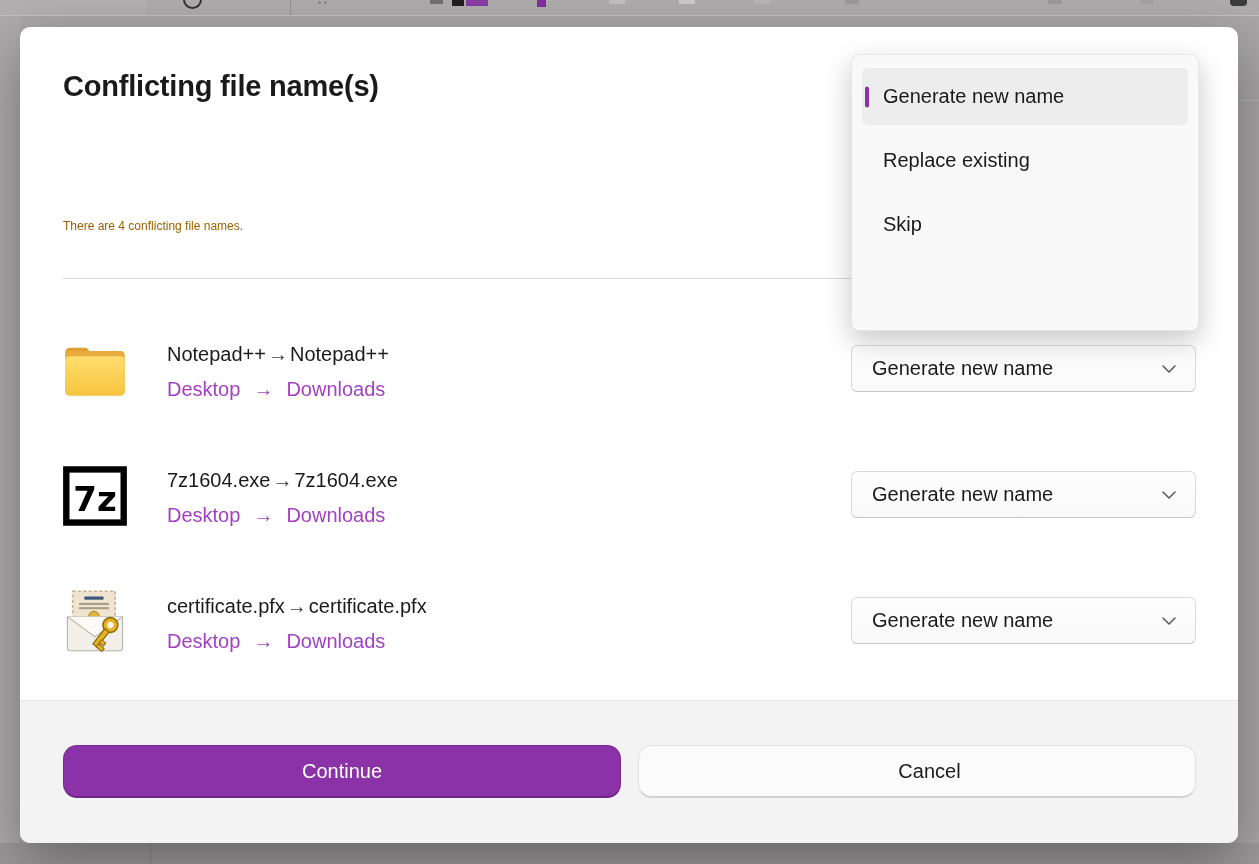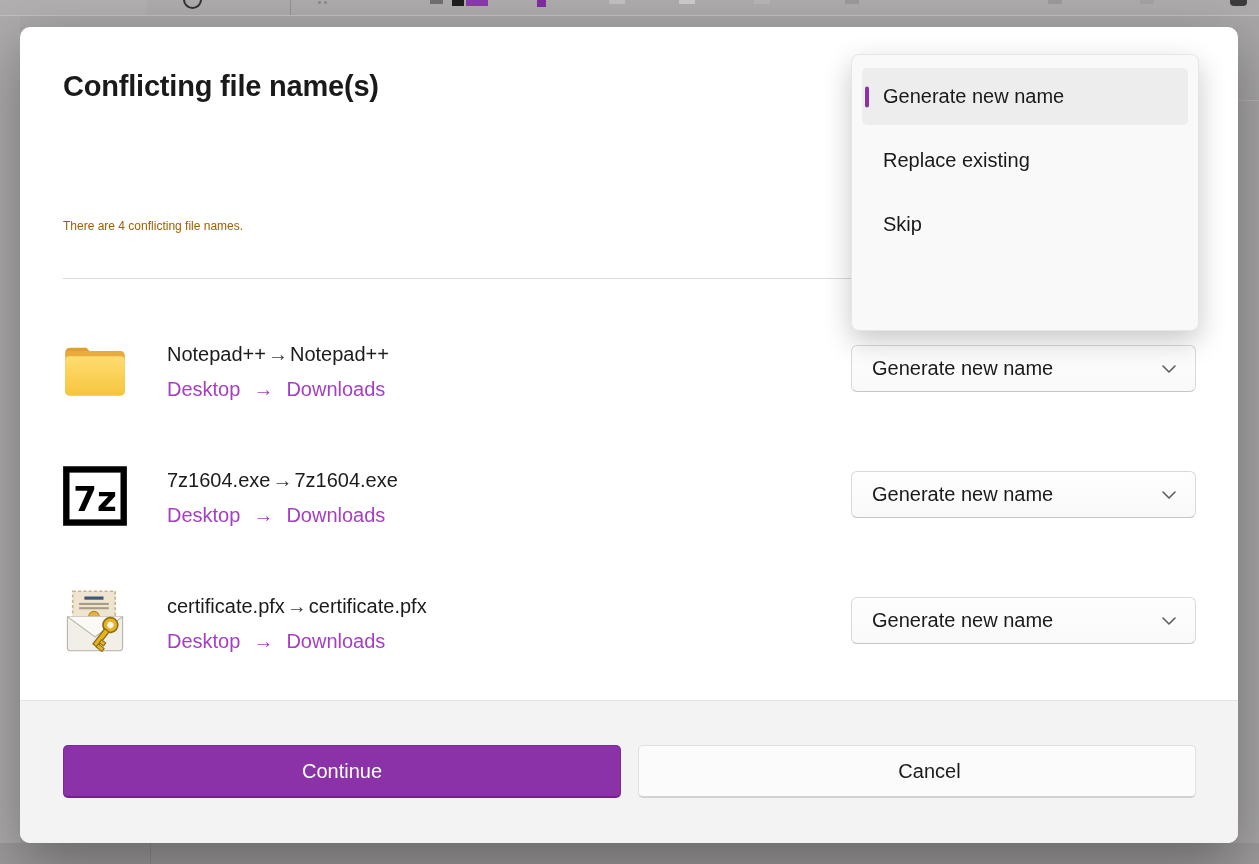--- a/index.html
+++ b/index.html
@@ -66,21 +66,21 @@
   .combo-label{font-size:20px;color:#1b1b1b;}
   .combo-chevron{width:16px;height:10px;flex:0 0 auto;}
 
   
   .dlg-footer{
     position:absolute;left:0;bottom:0;width:1218px;height:143px;
     background:#f3f3f3;border-top:1px solid #e5e5e5;
     border-radius:0 0 10px 10px;box-sizing:border-box;
   }
   .btn{
-    position:absolute;top:44px;width:558px;height:53px;border-radius:5px;
+    position:absolute;top:44px;width:558px;height:53px;border-radius:14px;
     display:flex;align-items:center;justify-content:center;
     font-size:20px;box-sizing:border-box;cursor:pointer;
   }
   .btn-primary{
     left:43px;background:var(--accent,#8b32a8);color:#ffffff;
     border:1px solid rgba(0,0,0,0.12);border-bottom:2px solid #6e2487;
   }
   .btn-secondary{
     left:618px;background:#fbfbfb;color:#1b1b1b;
     border:1px solid #e0e0e0;border-bottom:2px solid #d2d2d2;padding-left:25px;

